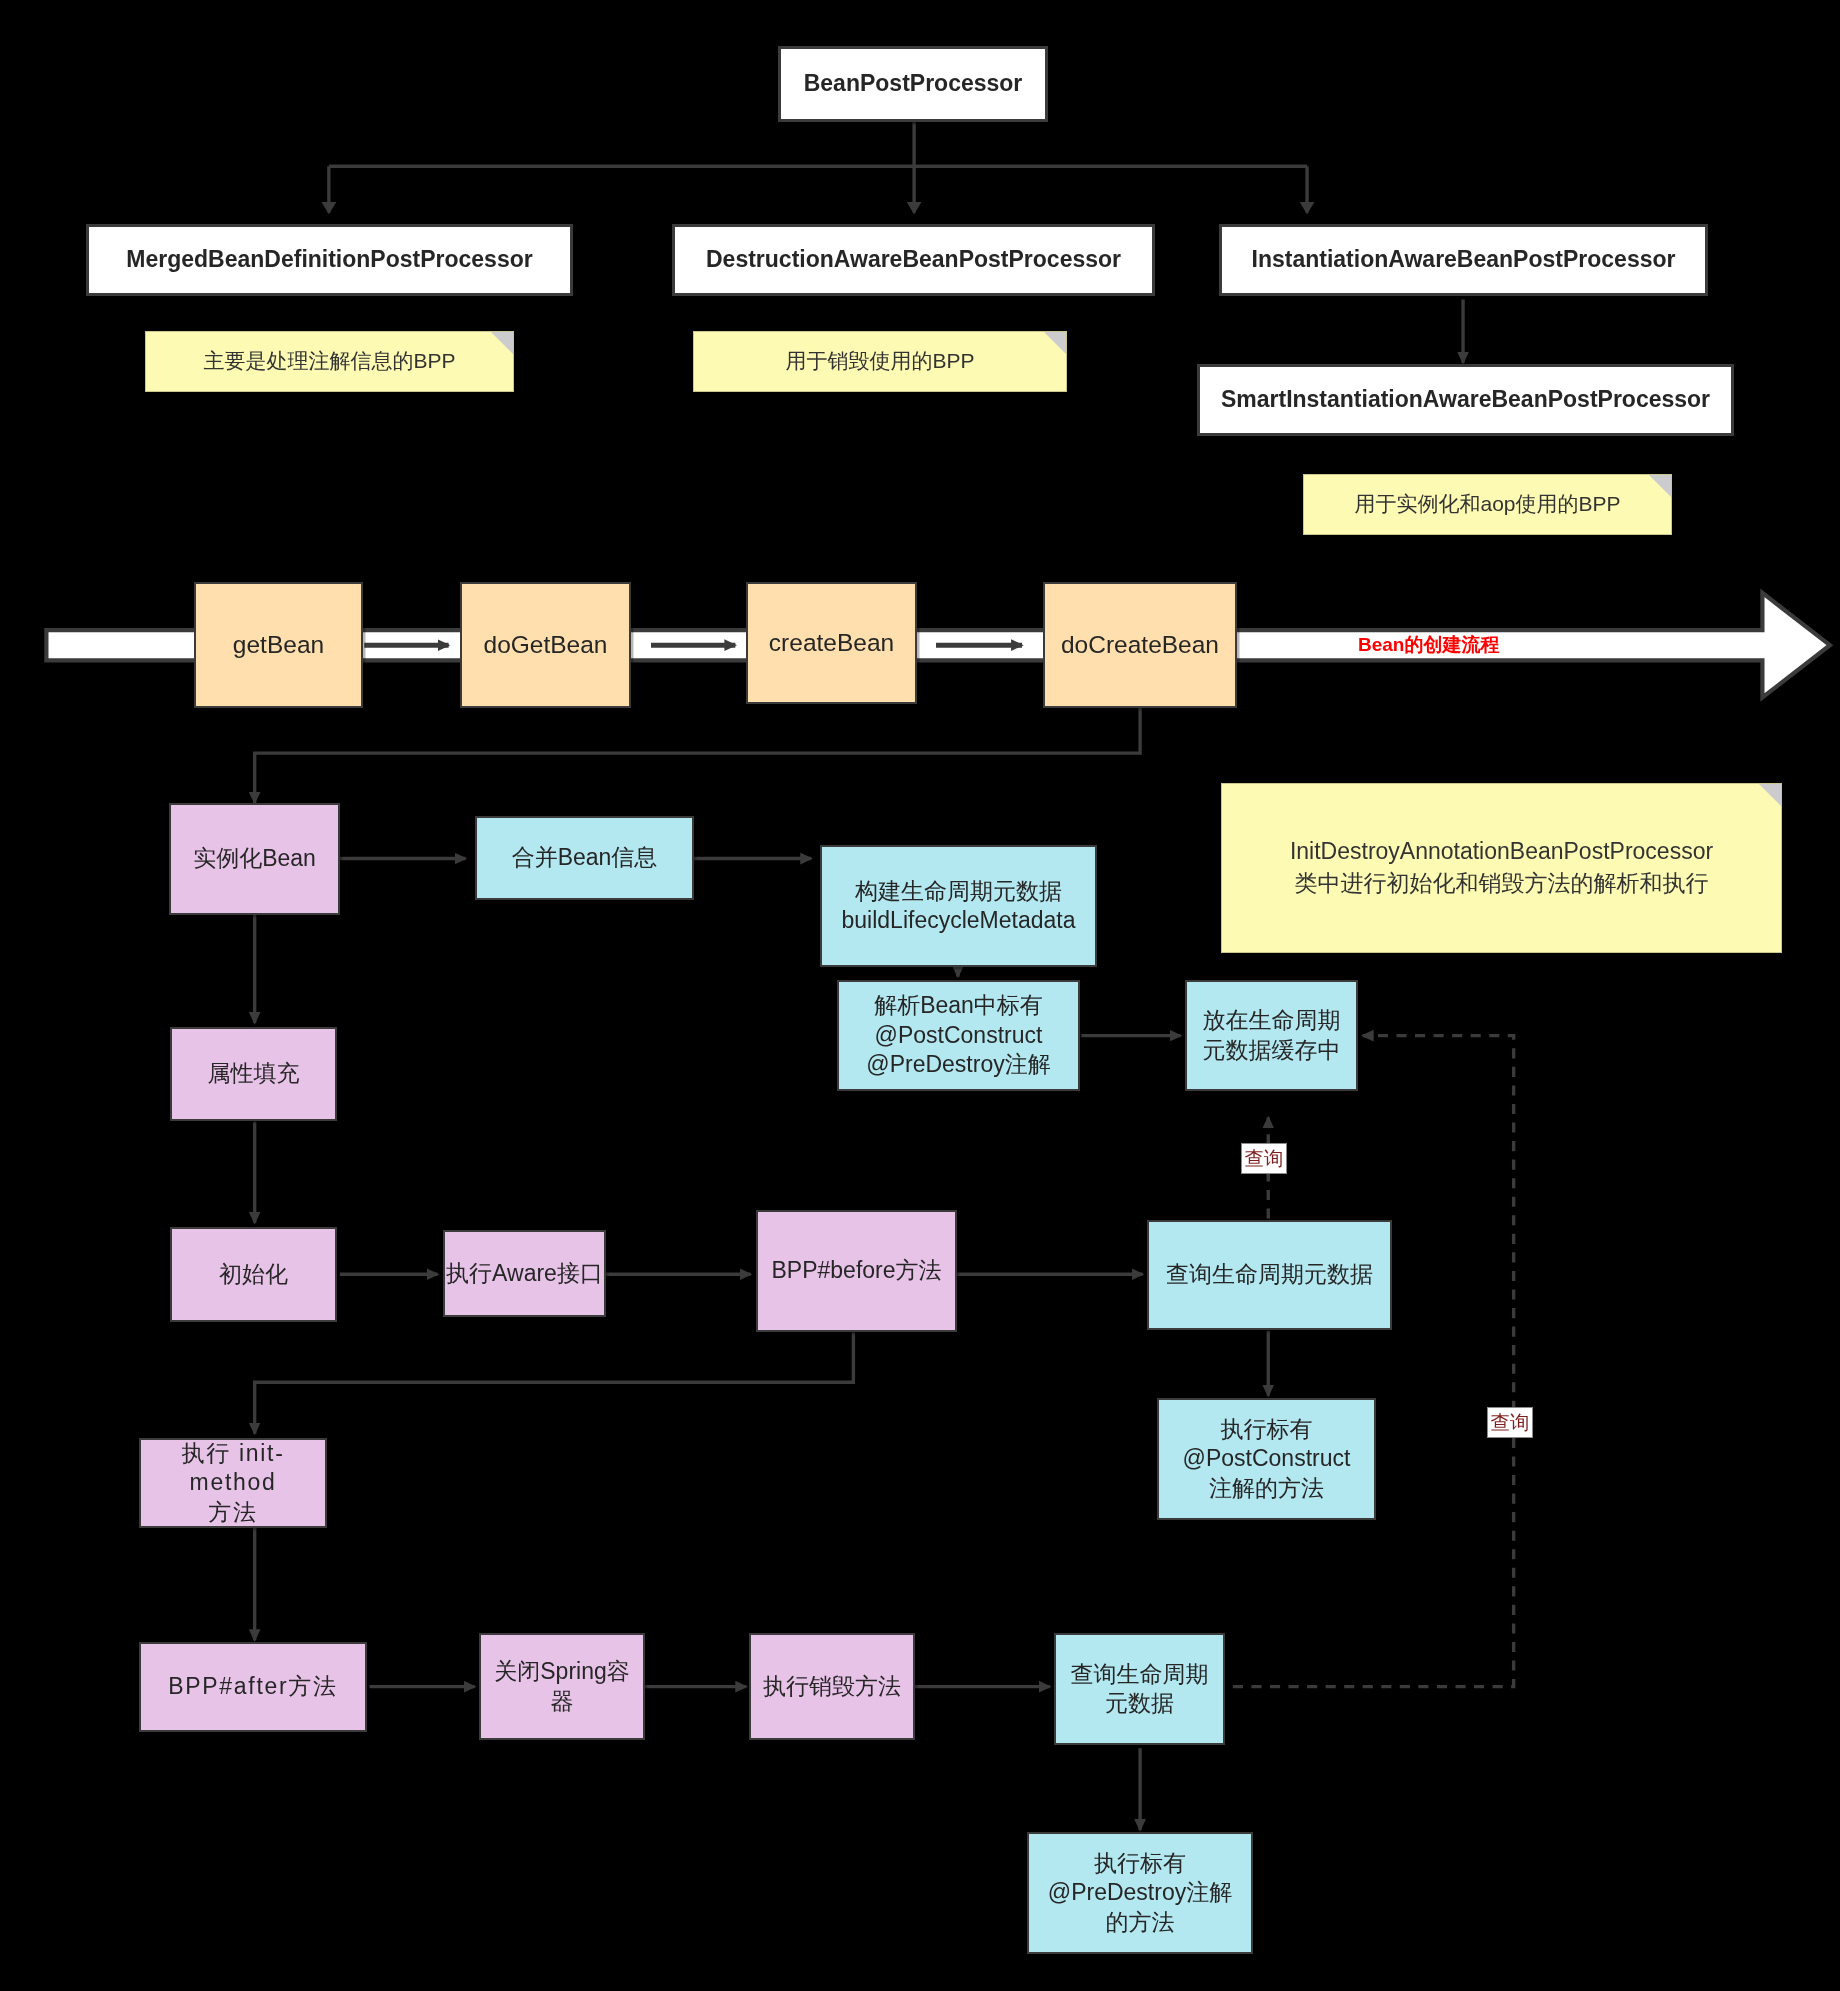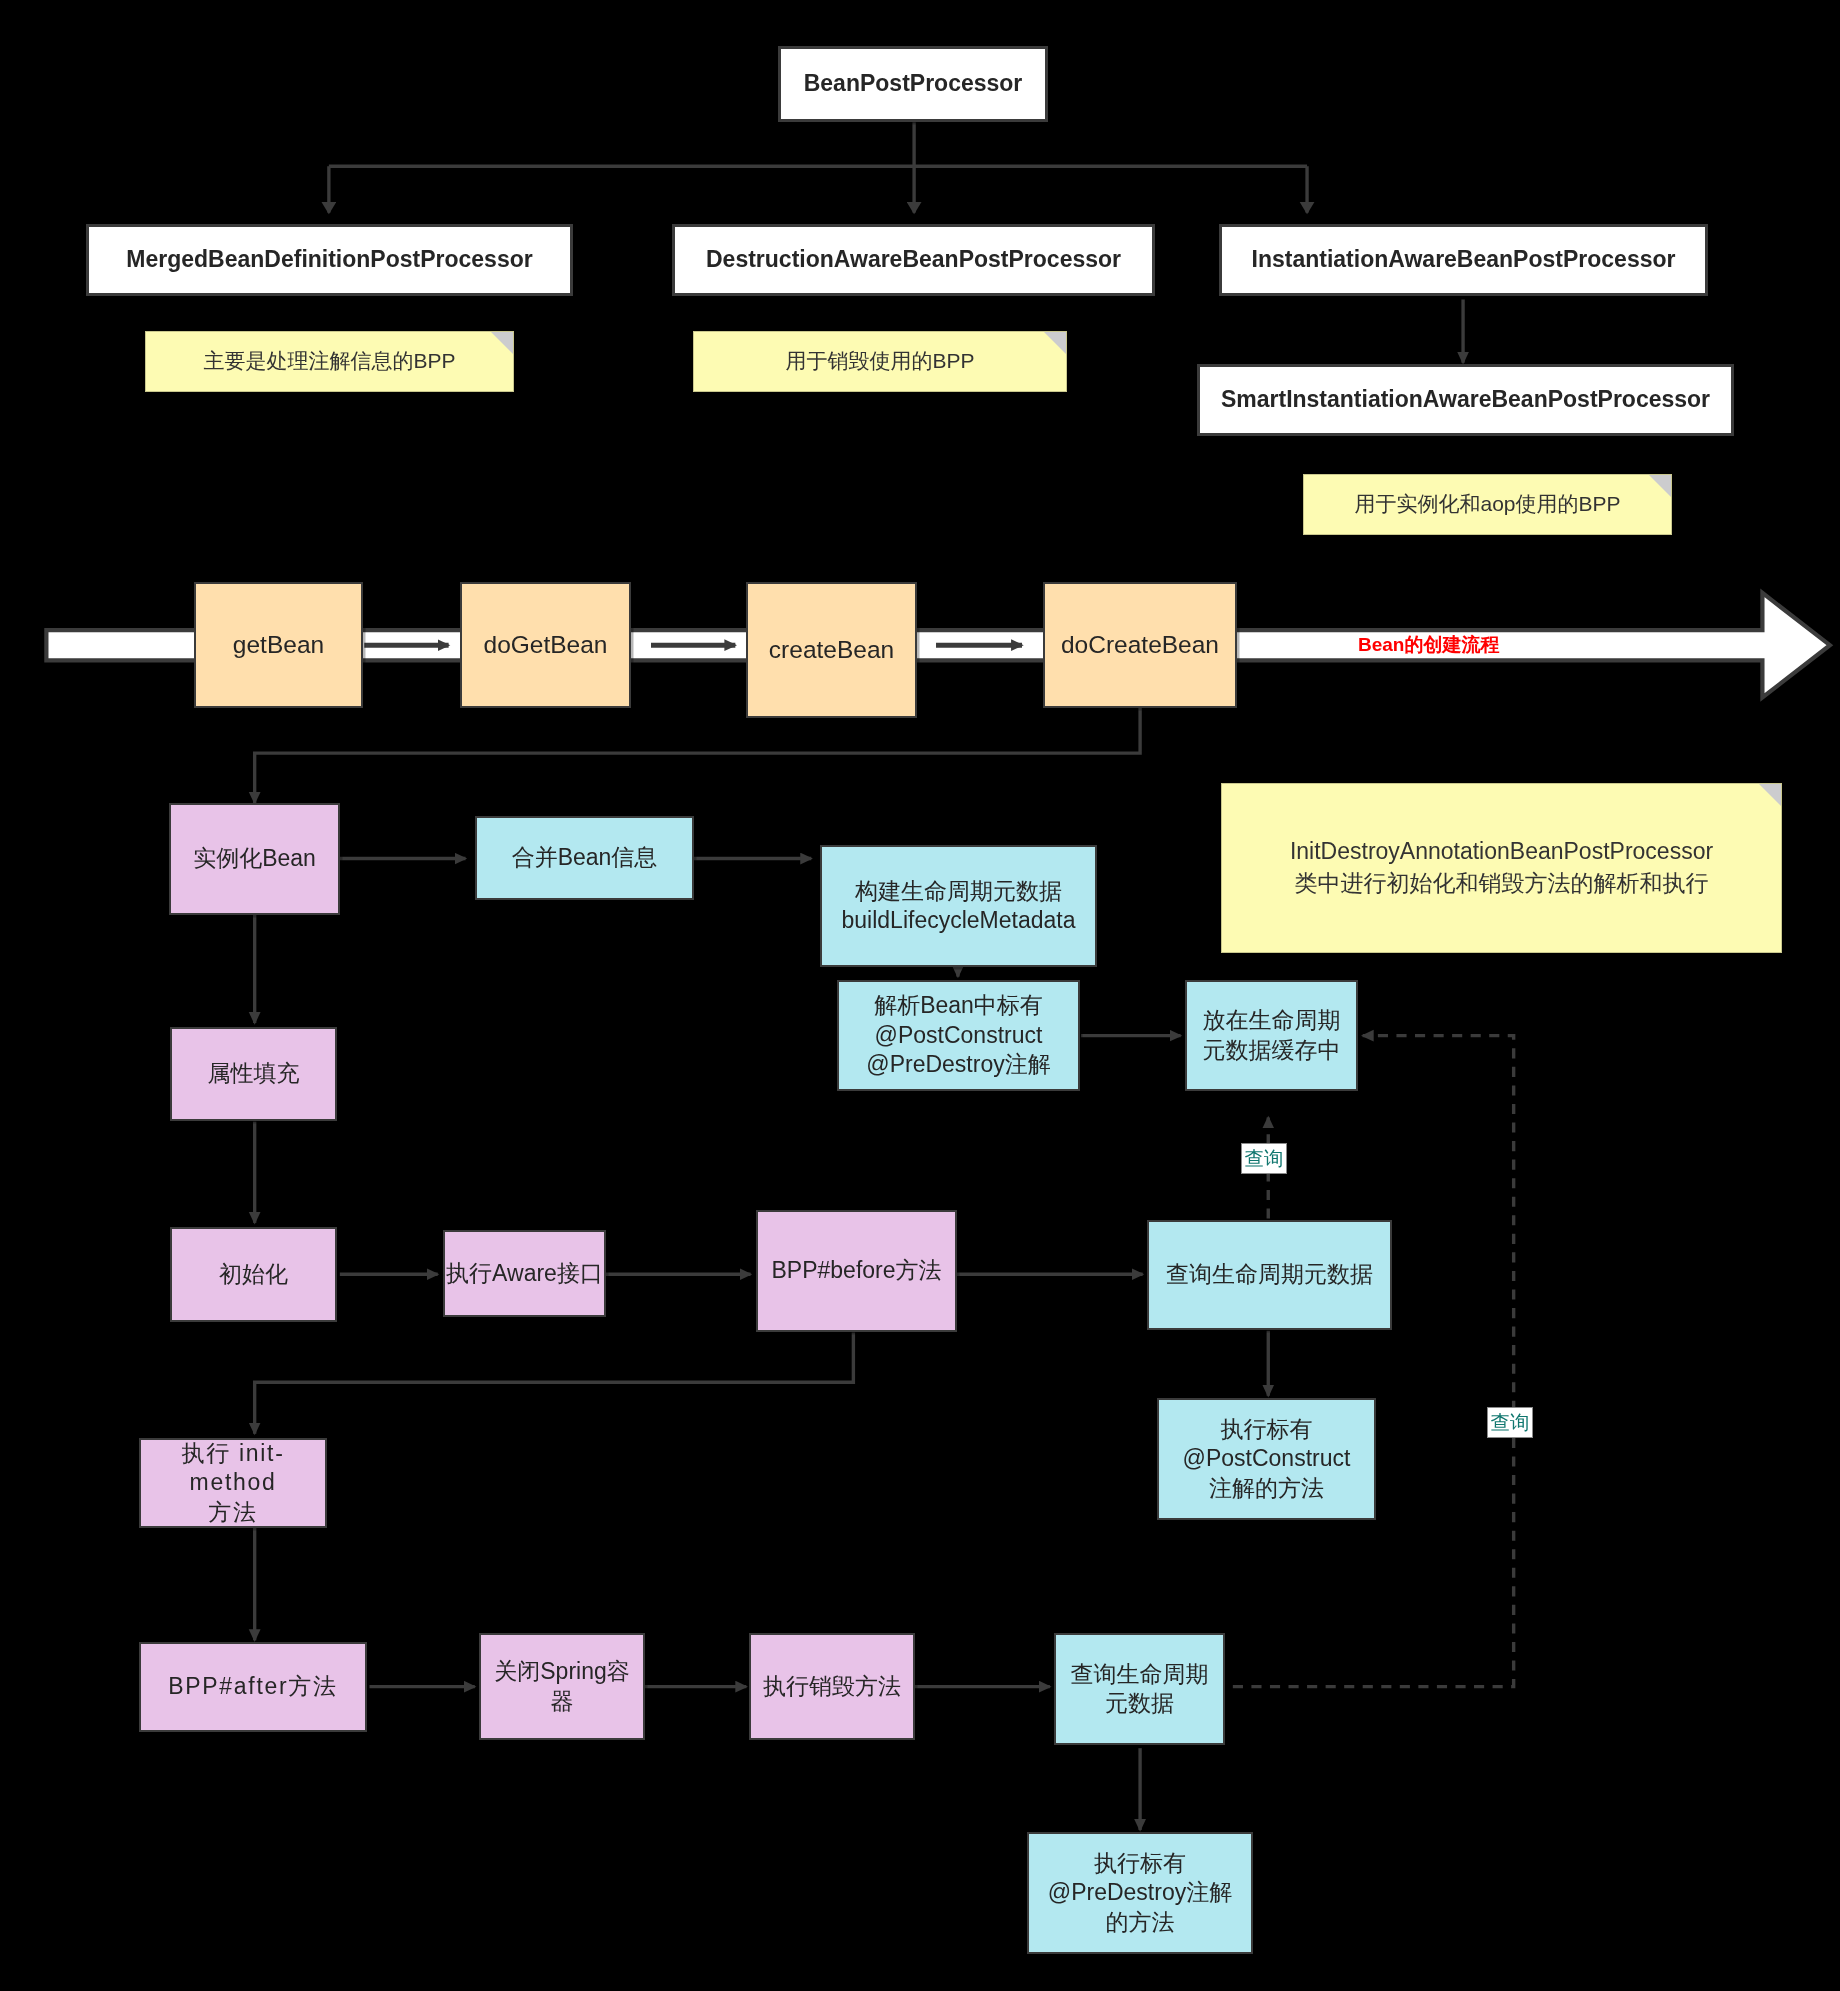--- a/index.html
+++ b/index.html
@@ -39,21 +39,21 @@
   .step{background:#ffdfad;border:2.5px solid #3b3b3b;font-size:24.5px;}
   .pink{background:#e8c3e8;border:2.5px solid #3b3b3b;font-size:23px;}
   .cyan{background:#b3e8f0;border:2.5px solid #3b3b3b;font-size:23px;}
   .spaced{letter-spacing:1.7px;}
 
   .bandtxt{
     position:absolute;color:#ff0000;font-weight:bold;font-size:19px;
     white-space:nowrap;
   }
   .edgelabel{
-    position:absolute;background:#ffffff;color:#0f766e;
+    position:absolute;background:#ffffff;color:#7f1d1d;
     font-size:19.4px;padding:0.8px 2.5px;white-space:nowrap;
     border:0.8px solid #8a8a8a;
   }
 </style>
 </head>
 <body>
 
 <div id="stage">
 
   <svg id="wires" viewBox="0 0 2182 2362" xmlns="http://www.w3.org/2000/svg">
@@ -170,21 +170,21 @@
   <div class="bandtxt" style="left:1358px;top:632px;">
     <span>Bean的创建流程</span>
   </div>
 
   <div class="node step" style="left:194px;top:582px;width:169px;height:126px;">
     <span>getBean</span>
   </div>
   <div class="node step" style="left:460px;top:582px;width:171px;height:126px;">
     <span>doGetBean</span>
   </div>
-  <div class="node step" style="left:746px;top:582px;width:171px;height:136px;">
+  <div class="node step" style="left:746px;top:582px;width:171px;height:122px;">
     <span>createBean</span>
   </div>
   <div class="node step" style="left:1043px;top:582px;width:194px;height:126px;text-align:right;">
     <span>doCreateBean</span>
   </div>
 
   <div class="node pink" style="left:169px;top:803px;width:171px;height:112px;">
     <span>实例化Bean</span>
   </div>
 

